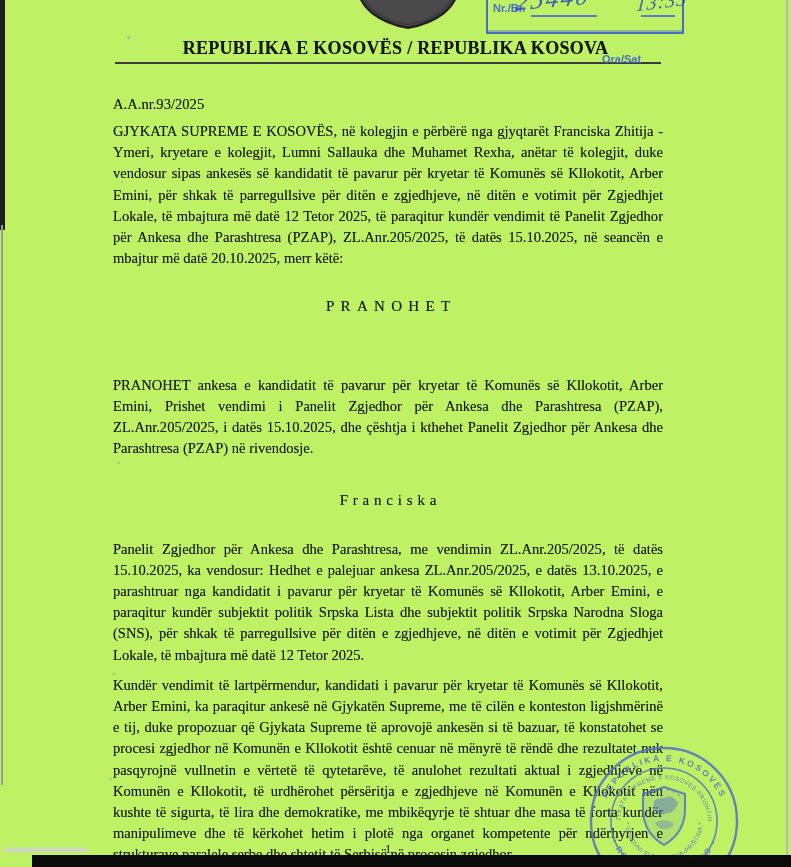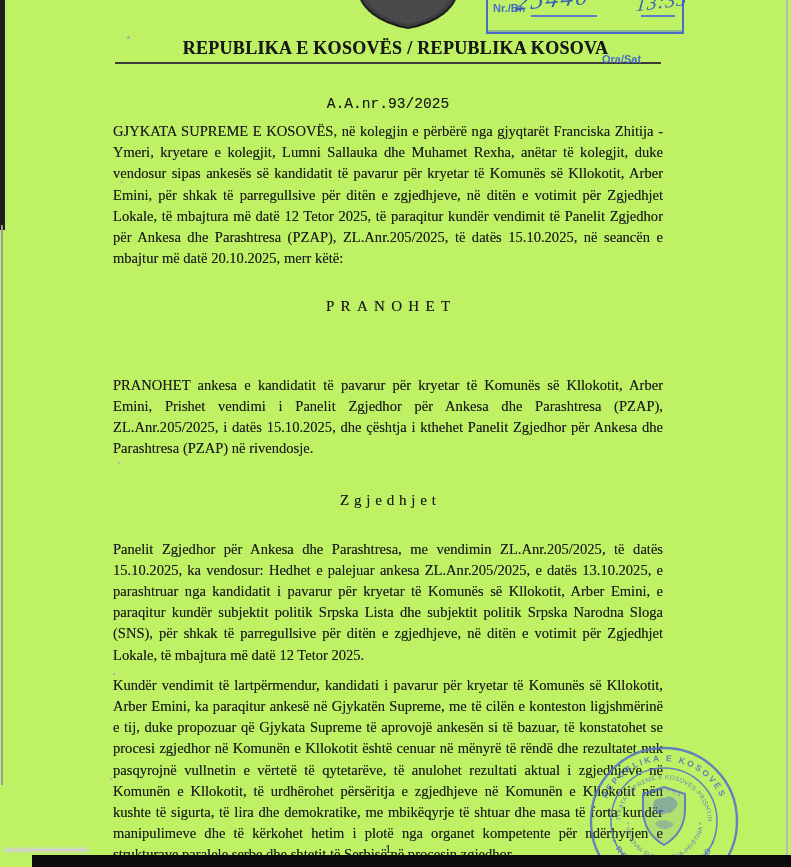--- a/index.html
+++ b/index.html
@@ -39,22 +39,22 @@
 
   
   .rep-title{
     position:absolute;left:0;top:38px;width:791px;text-align:center;
     font-weight:bold;font-size:18px;letter-spacing:.3px;color:#171717;
     text-shadow:0 0 .5px rgba(20,20,20,.5);
   }
   .header-rule{position:absolute;left:115px;top:62px;width:546px;height:2px;background:#3c3c3c;}
 
   .case-number{
-    position:absolute;left:113px;top:96px;width:550px;text-align:center;
-    font-size:14.6px;text-shadow:0 0 .5px rgba(20,20,20,.5);font-family:Liberation Mono, monospace;
+    position:absolute;left:113px;top:96px;width:550px;text-align:left;
+    font-size:14.6px;text-shadow:0 0 .5px rgba(20,20,20,.5);
   }
 
   
   .body-col{
     position:absolute;left:113px;top:121px;width:550px;
     font-size:14.55px;line-height:21.2px;text-align:justify;
     text-shadow:0 0 .55px rgba(25,25,25,.55);
   }
   .body-col p{margin:0;}
   .h-decision{
@@ -110,21 +110,21 @@
 
   <div class="rep-title">REPUBLIKA E KOSOVËS / REPUBLIKA KOSOVA</div>
   <div class="header-rule"></div>
 
   <div class="case-number">A.A.nr.93/2025</div>
 
   <div class="body-col">
     <p>GJYKATA SUPREME E KOSOVËS, në kolegjin e përbërë nga gjyqtarët Franciska Zhitija - Ymeri, kryetare e kolegjit, Lumni Sallauka dhe Muhamet Rexha, anëtar të kolegjit, duke vendosur sipas ankesës së kandidatit të pavarur për kryetar të Komunës së Kllokotit, Arber Emini, për shkak të parregullsive për ditën e zgjedhjeve, në ditën e votimit për Zgjedhjet Lokale, të mbajtura më datë 12 Tetor 2025, të paraqitur kundër vendimit të Panelit Zgjedhor për Ankesa dhe Parashtresa (PZAP), ZL.Anr.205/2025, të datës 15.10.2025, në seancën e mbajtur më datë 20.10.2025, merr këtë:</p>
     <h2 class="h-decision">PRANOHET</h2>
     <p class="p-decision">PRANOHET ankesa e kandidatit të pavarur për kryetar të Komunës së Kllokotit, Arber Emini, Prishet vendimi i Panelit Zgjedhor për Ankesa dhe Parashtresa (PZAP), ZL.Anr.205/2025, i datës 15.10.2025, dhe çështja i kthehet Panelit Zgjedhor për Ankesa dhe Parashtresa (PZAP) në rivendosje.</p>
-    <h2 class="h-reasoning">Zgjedhjet</h2>
+    <h2 class="h-reasoning">Franciska</h2>
     <p class="p-reason1">Panelit Zgjedhor për Ankesa dhe Parashtresa, me vendimin ZL.Anr.205/2025, të datës 15.10.2025, ka vendosur: Hedhet e palejuar ankesa ZL.Anr.205/2025, e datës 13.10.2025, e parashtruar nga kandidatit i pavarur për kryetar të Komunës së Kllokotit, Arber Emini, e paraqitur kundër subjektit politik Srpska Lista dhe subjektit politik Srpska Narodna Sloga (SNS), për shkak të parregullsive për ditën e zgjedhjeve, në ditën e votimit për Zgjedhjet Lokale, të mbajtura më datë 12 Tetor 2025.</p>
     <p class="p-reason2">Kundër vendimit të lartpërmendur, kandidati i pavarur për kryetar të Komunës së Kllokotit, Arber Emini, ka paraqitur ankesë në Gjykatën Supreme, me të cilën e konteston ligjshmërinë e tij, duke propozuar që Gjykata Supreme të aprovojë ankesën si të bazuar, të konstatohet se procesi zgjedhor në Komunën e Kllokotit është cenuar në mënyrë të rëndë dhe rezultatet nuk pasqyrojnë vullnetin e vërtetë të qytetarëve, të anulohet rezultati aktual i zgjedhjeve në Komunën e Kllokotit, të urdhërohet përsëritja e zgjedhjeve në Komunën e Kllokotit nën kushte të sigurta, të lira dhe demokratike, me mbikëqyrje të shtuar dhe masa të forta kundër manipulimeve dhe të kërkohet hetim i plotë nga organet kompetente për ndërhyrjen e strukturave paralele serbe dhe shtetit të Serbisë në procesin zgjedhor.</p>
   </div>
 
   <div class="page-number">1</div>
 
   <svg class="seal" viewBox="0 0 152 152">
     <defs>
       <path id="arcOuterTop" d="M 14 78 A 62 62 0 0 1 138 78"></path>
       <path id="arcOuterBottom" d="M 20 76 A 56 56 0 0 0 132 76"></path>

